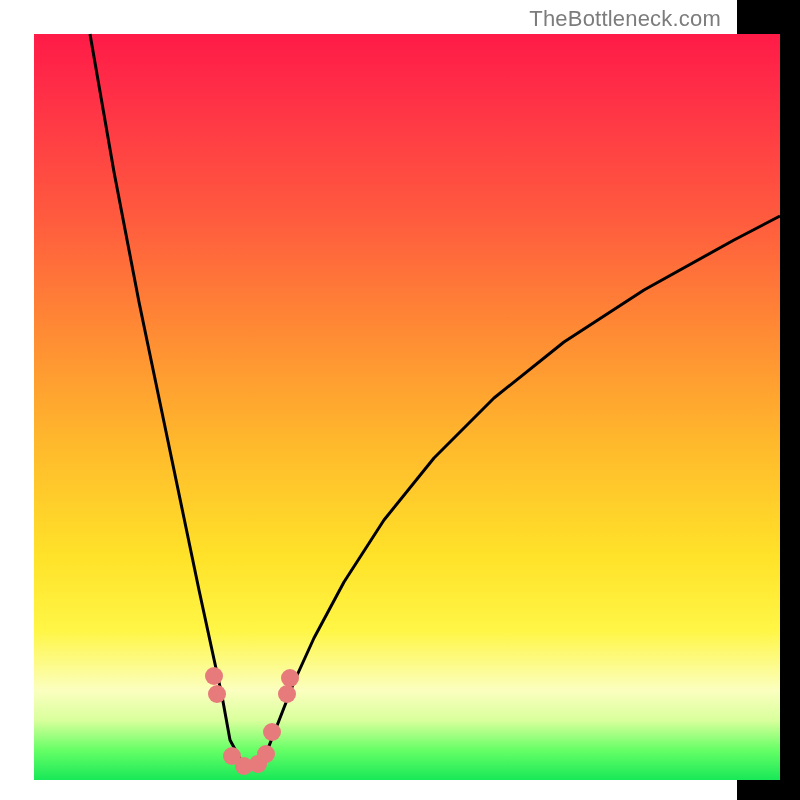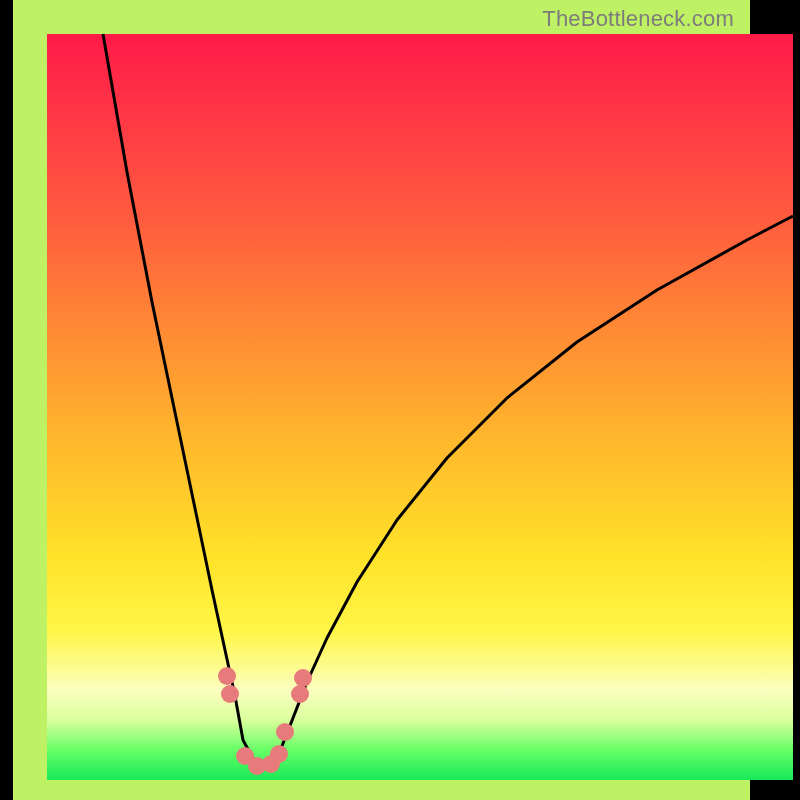--- a/index.html
+++ b/index.html
@@ -7,24 +7,24 @@
     padding: 0;
     width: 800px;
     height: 800px;
     background: #000;
     overflow: hidden;
     font-family: Arial, Helvetica, sans-serif;
   }
   .frame {
     position: absolute;
     top: 0;
-    left: 13px;
+    left: 0;
     width: 737px;
     height: 800px;
-    background: #bef264;
+    background: #ffffff;
   }
   .plot {
     position: absolute;
     top: 34px;
     left: 34px;
     width: 746px;
     height: 746px;
     
     background: linear-gradient(to bottom,
       #ff1b47 0%,

